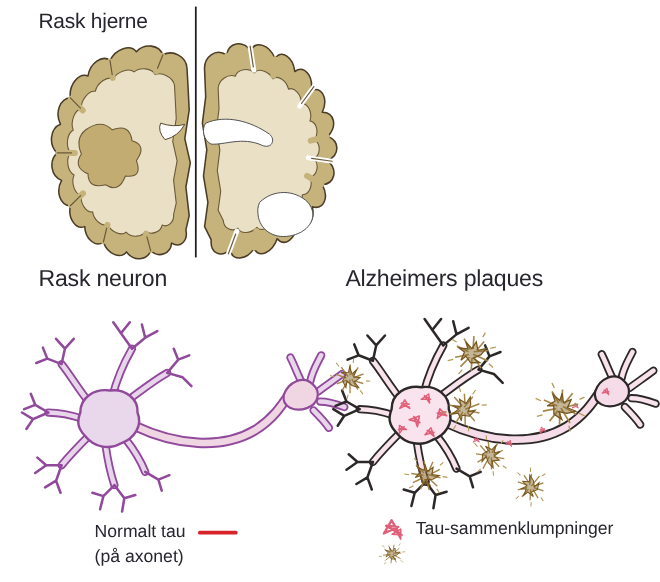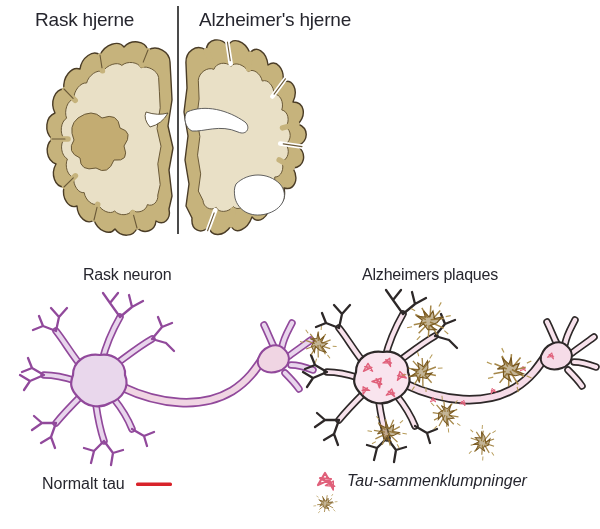--- a/index.html
+++ b/index.html
@@ -1,23 +1,23 @@
 <!DOCTYPE html>
 <html><head>
 <meta charset="utf-8">
 <style>
   html,body{margin:0;padding:0;background:#fff;}
   .canvas{position:relative;width:600px;height:529px;background:#ffffff;overflow:hidden;
           font-family:"Liberation Sans",sans-serif;color:#26262e;}
   .art{position:absolute;left:0;top:0;}
   .lbl{position:absolute;white-space:nowrap;letter-spacing:-0.2px;}
   .brain-lbl{font-size:19px;font-weight:500;top:9px;}
-  .section-title{font-size:16px;font-weight:500;top:266px;margin-left:48px;}
+  .section-title{font-size:21px;font-weight:500;top:242px;}
   .legend{position:absolute;font-size:16px;line-height:23px;}
-  .legend-row{display:flex;align-items:center;}
+  .legend-row{display:flex;align-items:center;margin-left:44px;}
   .icon-cell{width:34px;display:flex;align-items:center;justify-content:flex-start;flex:0 0 34px;}
   .swatch{margin-left:10px;display:inline-block;vertical-align:middle;}
   
   .neuron-healthy{--ol:#91499b;--tf:#e8d5ec;--sf:#e9d7ec;--axf:#f0d5e3;}
   .neuron-ad{--ol:#2d2828;--tf:#f8e2ec;--sf:#f9e4ee;--axf:#f6dce8;}
   .tr-ol{fill:none;stroke:var(--ol);stroke-width:7.5;stroke-linecap:round;}
   .tr-f{fill:none;stroke:var(--tf);stroke-width:4.2;stroke-linecap:round;}
   .ax-ol{fill:none;stroke:var(--ol);stroke-width:9.5;stroke-linecap:round;}
   .ax-f{fill:none;stroke:var(--axf);stroke-width:6;stroke-linecap:round;}
   .soma{fill:var(--sf);stroke:var(--ol);stroke-width:2.2;}
@@ -99,35 +99,37 @@
         <use href="#plaque" transform="translate(423,372) scale(1.05) rotate(-30)"></use>
         <use href="#plaque" transform="translate(510,371) scale(1.2) rotate(50)"></use>
         <use href="#plaque" transform="translate(445,415) scale(0.95) rotate(110)"></use>
         <use href="#plaque" transform="translate(483,442) scale(0.9) rotate(-60)"></use>
         <use href="#plaque" transform="translate(388,433) scale(1.0) rotate(35)"></use>
       </g>
     </g>
   </svg>
 
   <div class="lbl brain-lbl" style="left:35px;">Rask hjerne</div>
-  <div class="lbl brain-lbl" style="left:199px;">Alzheimer's hjerne</div>
 
   <div class="lbl section-title" style="left:35px;">Rask neuron</div>
   <div class="lbl section-title" style="left:314px;">Alzheimers plaques</div>
 
   <div class="legend" style="left:42px;top:472px;">
     <div class="legend-row">
       <span>Normalt tau</span>
       <svg class="swatch" width="38" height="6">
         <rect x="1" y="1.5" width="36" height="3.5" rx="1.5" fill="#d8232a"></rect>
       </svg>
     </div>
+    <div class="legend-row">
+      <span>(på axonet)</span>
+    </div>
   </div>
 
-  <div class="legend" style="left:313px;top:469px;font-style:italic;">
+  <div class="legend" style="left:300px;top:469px;">
     <div class="legend-row">
       <span class="icon-cell">
         <svg width="28" height="22">
           <use href="#tangle" transform="translate(12,10) scale(2.0)"></use>
           <use href="#tangle" transform="translate(18,15) scale(1.3) rotate(30)"></use>
         </svg>
       </span>
       <span>Tau-sammenklumpninger</span>
     </div>
     <div class="legend-row">

